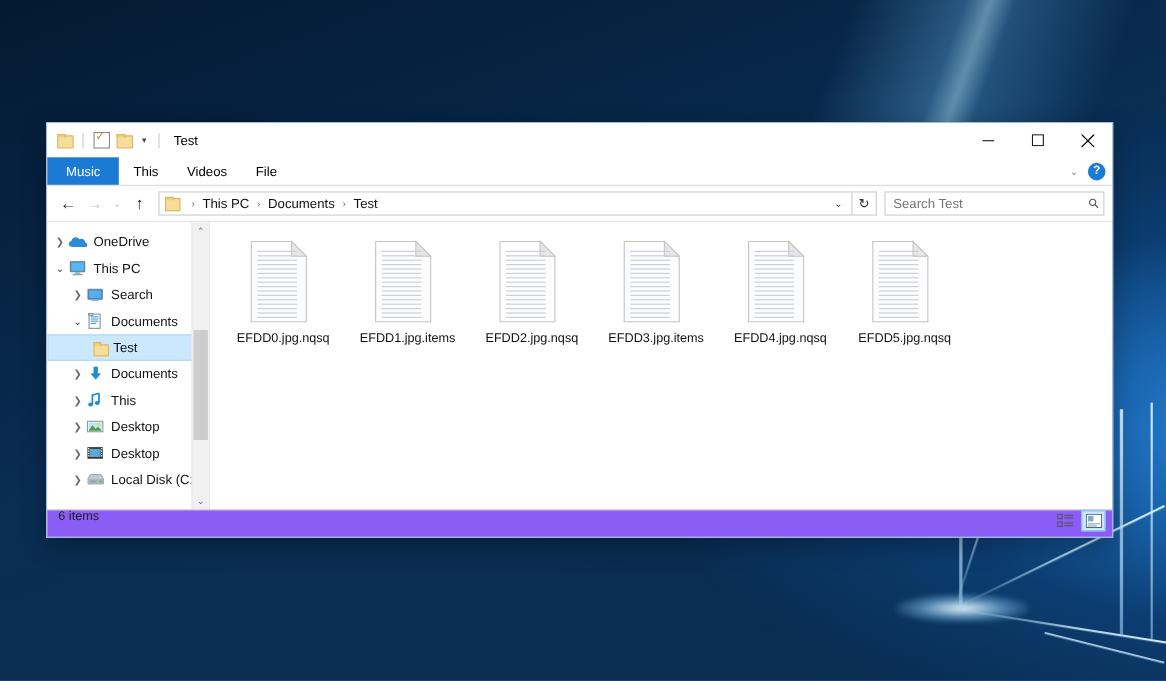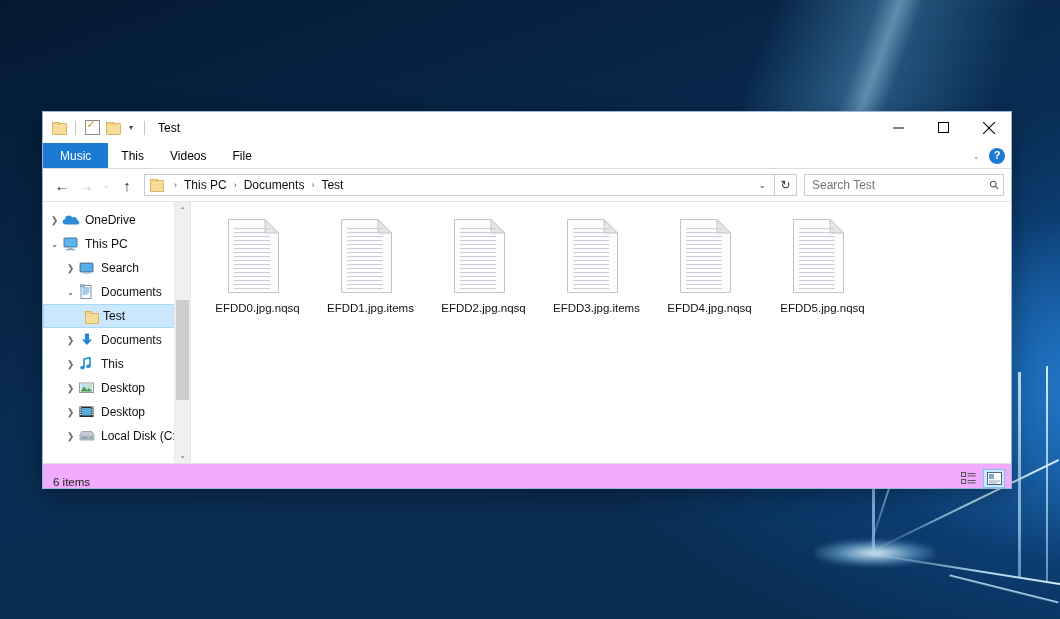--- a/index.html
+++ b/index.html
@@ -483,24 +483,24 @@
   .filename {
     font-size: 11.5px;
     color: #111;
     margin-top: 6px;
     white-space: nowrap;
   }
 
   
   .statusbar {
     height: 24px;
-    background: #f0abfc;
+    background: #8b5cf6;
     border-top: 1px solid #e2e2e2;
     display: flex;
-    align-items: flex-end;
+    align-items: flex-start;
     padding: 0 6px 0 10px;
     font-size: 11.5px;
     color: #222;
     flex: 0 0 auto;
   }
   .status-views {
     margin-left: auto;
     display: flex;
     gap: 4px;
     align-items: center;

